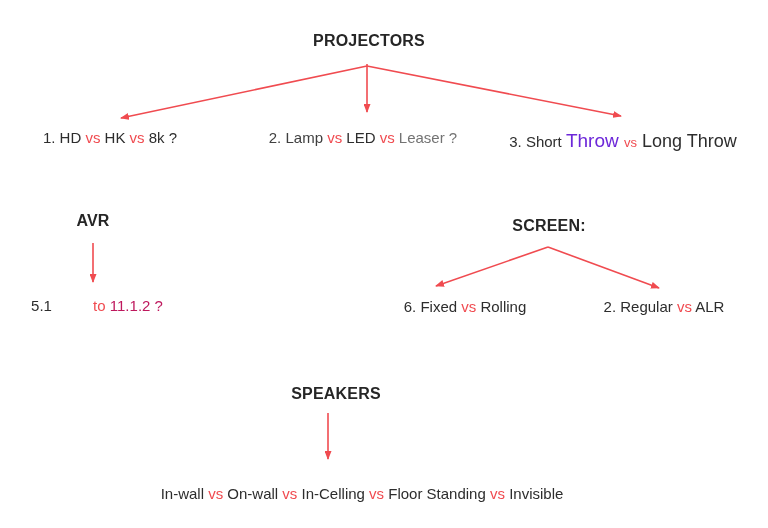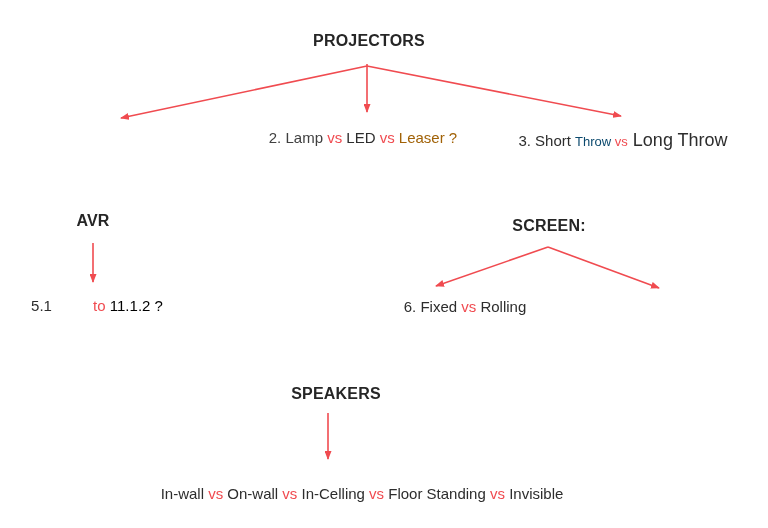--- a/index.html
+++ b/index.html
@@ -46,31 +46,33 @@
       <line x1="367" y1="66" x2="621" y2="116" marker-end="url(#ah)"></line>
       <line x1="93" y1="243" x2="93" y2="282" marker-end="url(#ah)"></line>
       <line x1="548" y1="247" x2="436" y2="286" marker-end="url(#ah)"></line>
       <line x1="548" y1="247" x2="659" y2="288" marker-end="url(#ah)"></line>
       <line x1="328" y1="413" x2="328" y2="459" marker-end="url(#ah)"></line>
     </g>
   </svg>
 
   <div class="node-title" style="left:369px; top:32px;">PROJECTORS</div>
 
+  <div class="option" style="left:110px; top:129px;"><span style="color: rgb(45, 45, 45);">1. HD </span><span style="color: rgb(240, 75, 80);">vs</span><span style="color: rgb(45, 45, 45);"> HK </span><span style="color: rgb(240, 75, 80);">vs</span><span style="color: rgb(45, 45, 45);"> 8k ?</span></div>
 
-  <div class="option" style="left:363px; top:129px;"><span style="color: #404040;">2. Lamp </span><span style="color: rgb(240, 75, 80);">vs</span><span style="color: rgb(45, 45, 45);"> LED </span><span style="color: rgb(240, 75, 80);">vs</span><span style="color: #a16207;"> Leaser ?</span></div>
+  <div class="option" style="left:363px; top:129px;"><span style="color: #404040;">2. Lamp </span><span style="color: rgb(240, 75, 80);">vs</span><span style="color: rgb(45, 45, 45);"> LED </span><span style="color: rgb(240, 75, 80);">vs</span><span style="color: #737373;"> Leaser ?</span></div>
 
-  <div class="option" style="left:623px; top:130px;"><span style="color: rgb(45, 45, 45);">3. Short </span><span style="color: #0c4a6e; font-size: 13px;">Throw </span><span style="color: rgb(240, 75, 80); font-size: 13px;">vs</span><span style="color: rgb(45, 45, 45); font-size: 18px;"> Long Throw</span></div>
+  <div class="option" style="left:623px; top:130px;"><span style="color: rgb(45, 45, 45);">3. Short </span><span style="color: #6d28d9; font-size: 19px;">Throw </span><span style="color: rgb(240, 75, 80); font-size: 13px;">vs</span><span style="color: rgb(45, 45, 45); font-size: 18px;"> Long Throw</span></div>
 
   <div class="node-title" style="left:93px; top:212px;">AVR</div>
 
-  <div class="option" style="left:97px; top:297px;"><span style="color: rgb(45, 45, 45);">5.1 </span><span style="color: rgb(240, 75, 80); padding-left: 37px;">to</span><span style="color: #000000;"> 11.1.2 ?</span></div>
+  <div class="option" style="left:97px; top:297px;"><span style="color: rgb(45, 45, 45);">5.1 </span><span style="color: rgb(240, 75, 80); padding-left: 37px;">to</span><span style="color: #be185d;"> 11.1.2 ?</span></div>
 
   <div class="node-title" style="left:549px; top:217px;">SCREEN:</div>
 
   <div class="option" style="left:465px; top:298px;"><span style="color: rgb(45, 45, 45);">6. Fixed </span><span style="color: rgb(240, 75, 80);">vs</span><span style="color: rgb(45, 45, 45);"> Rolling</span></div>
 
+  <div class="option" style="left:664px; top:298px;"><span style="color: rgb(45, 45, 45);">2. Regular </span><span style="color: rgb(240, 75, 80);">vs</span><span style="color: rgb(45, 45, 45);"> ALR</span></div>
 
   <div class="node-title" style="left:336px; top:385px;">SPEAKERS</div>
 
   <div class="option" style="left:362px; top:485px;"><span style="color: rgb(45, 45, 45);">In-wall </span><span style="color: rgb(240, 75, 80);">vs</span><span style="color: rgb(45, 45, 45);"> On-wall </span><span style="color: rgb(240, 75, 80);">vs</span><span style="color: rgb(45, 45, 45);"> In-Celling </span><span style="color: rgb(240, 75, 80);">vs</span><span style="color: rgb(45, 45, 45);"> Floor Standing </span><span style="color: rgb(240, 75, 80);">vs</span><span style="color: rgb(45, 45, 45);"> Invisible</span></div>
 
 </div>
 
 </body></html>

